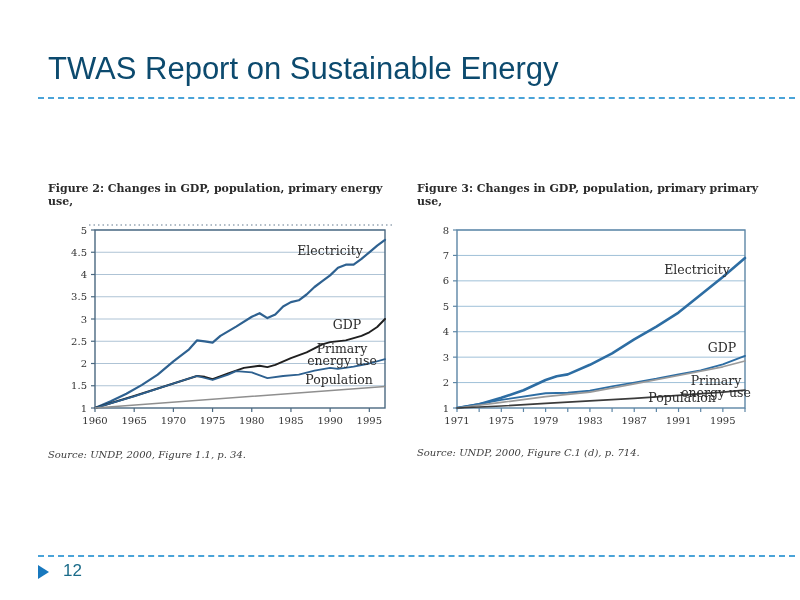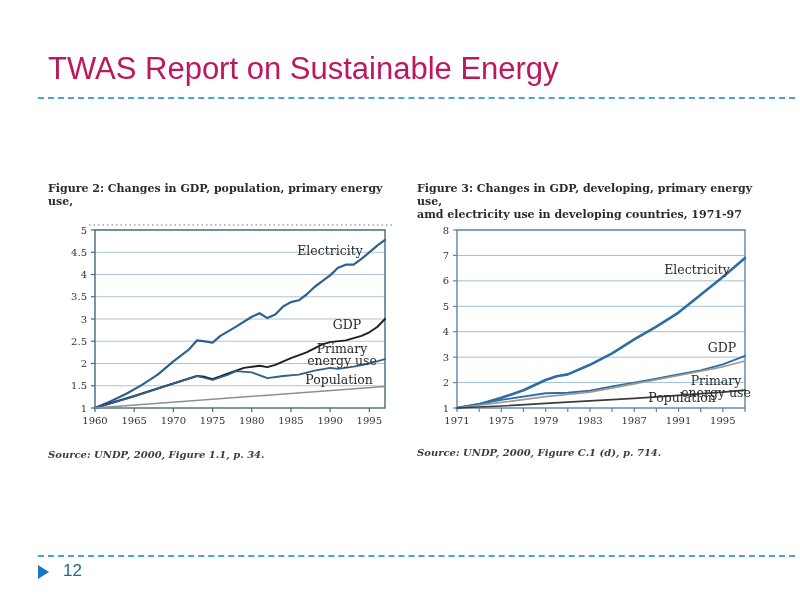--- a/index.html
+++ b/index.html
@@ -3,40 +3,40 @@
 <meta charset="utf-8">
 <style>
   html,body{margin:0;padding:0;}
   body{
     width:800px;height:600px;position:relative;overflow:hidden;
     background:#ffffff;font-family:"Liberation Sans",sans-serif;
   }
   .slide{position:absolute;inset:0;background:#ffffff;}
   .slide-title{
     position:absolute;left:48px;top:51px;margin:0;
-    font-size:31px;font-weight:400;color:#be185d;
+    font-size:31px;font-weight:400;color:#0c4a6e;
     font-family:"Liberation Sans",sans-serif;white-space:nowrap;
   }
   .title-rule{position:absolute;left:38px;top:97px;width:757px;height:0;
     border-top:2px dashed #4aa3d8;}
   .fig-title{
     position:absolute;width:352px;margin:0;
     font-family:"DejaVu Serif",serif;font-weight:700;
     font-size:11px;line-height:13px;color:#2b2b2b;
   }
   #figtitle-left{left:48px;top:182px;}
   #figtitle-right{left:417px;top:182px;}
   .fig-title span{display:block;}
   svg.chart{position:absolute;}
   #chart-left{left:58px;top:224px;}
   #chart-right{left:435px;top:224px;}
   .source{
     position:absolute;margin:0;
     font-family:"DejaVu Serif",serif;font-style:italic;
-    font-size:10px;color:#3d3d3d;white-space:nowrap;font-weight:bold;
+    font-size:10px;color:#3d3d3d;white-space:nowrap;
   }
   #source-left{left:48px;top:449px;}
   #source-right{left:417px;top:447px;}
   .footer-rule{position:absolute;left:38px;top:555px;width:757px;height:0;
     border-top:2px dashed #4aa3d8;}
   .arrow-icon{position:absolute;left:38px;top:565px;width:0;height:0;
     border-left:11px solid #1878be;border-top:7px solid transparent;
     border-bottom:7px solid transparent;}
   .page-number{
     position:absolute;left:63px;top:561px;margin:0;
@@ -48,22 +48,21 @@
 
 <div class="slide">
 
   <h1 class="slide-title">TWAS Report on Sustainable Energy</h1>
   <div class="title-rule"></div>
 
   <p class="fig-title" id="figtitle-left">
     <span>Figure 2: Changes in GDP, population, primary energy use,</span>
   </p>
   <p class="fig-title" id="figtitle-right">
-    <span>Figure 3: Changes in GDP, developing, primary energy use,</span>
-    <span>amd electricity use in developing countries, 1971-97</span>
+    <span>Figure 3: Changes in GDP, population, primary primary use,</span>
   </p>
 
   <svg class="chart" id="chart-left" width="334" height="206">
       <line x1="31" y1="1" x2="334" y2="1" stroke="#97a6b4" stroke-width="1.4" stroke-dasharray="1.5 3"></line>
       <line x1="37" y1="161.75" x2="327" y2="161.75" stroke="#aec3d5" stroke-width="1"></line>
       <line x1="37" y1="139.5" x2="327" y2="139.5" stroke="#aec3d5" stroke-width="1"></line>
       <line x1="37" y1="117.25" x2="327" y2="117.25" stroke="#aec3d5" stroke-width="1"></line>
       <line x1="37" y1="95" x2="327" y2="95" stroke="#aec3d5" stroke-width="1"></line>
       <line x1="37" y1="72.75" x2="327" y2="72.75" stroke="#aec3d5" stroke-width="1"></line>
       <line x1="37" y1="50.5" x2="327" y2="50.5" stroke="#aec3d5" stroke-width="1"></line>

